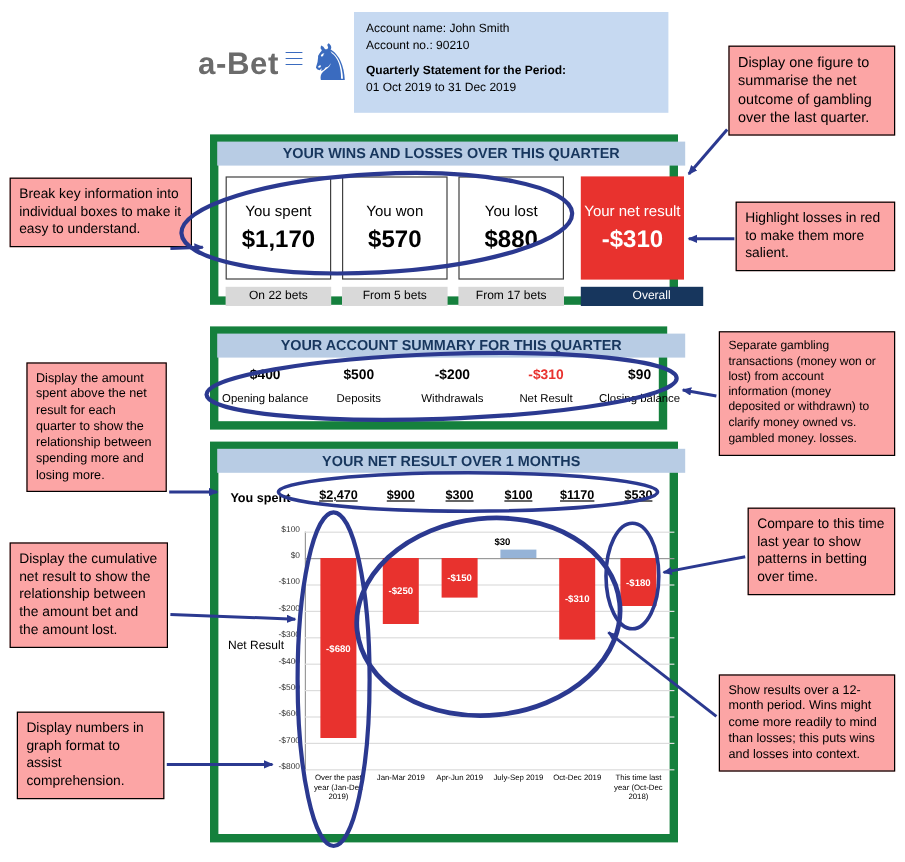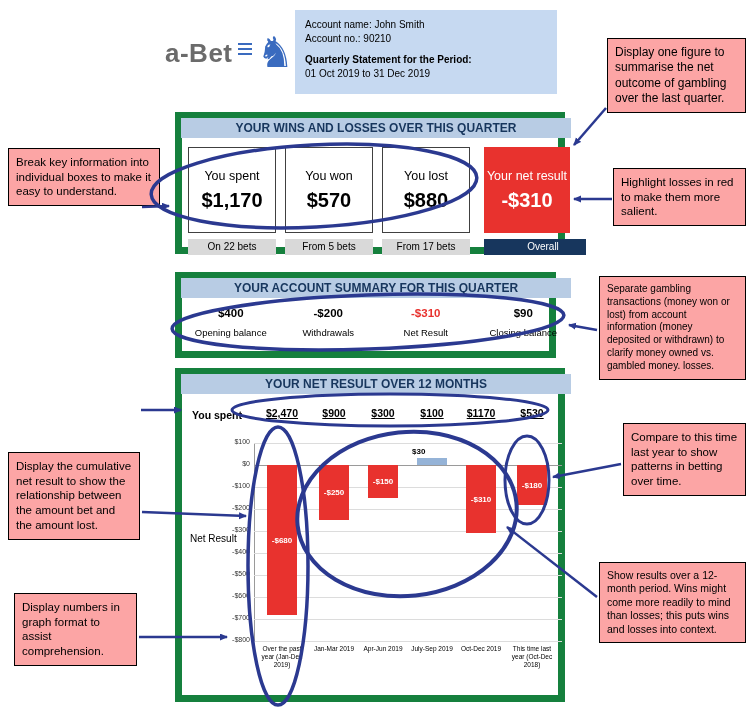--- a/index.html
+++ b/index.html
@@ -114,36 +114,40 @@
   </div>
 
   <div class="panel" id="panel2">
     <div class="section-title">YOUR ACCOUNT SUMMARY FOR THIS QUARTER</div>
     <div id="summary-row">
       <div class="sum-item">
         <div class="sum-value">$400</div>
         <div class="sum-label">Opening balance</div>
       </div>
       <div class="sum-item">
+        <div class="sum-value">$500</div>
+        <div class="sum-label">Deposits</div>
+      </div>
+      <div class="sum-item">
         <div class="sum-value">-$200</div>
         <div class="sum-label">Withdrawals</div>
       </div>
       <div class="sum-item">
         <div class="sum-value red">-$310</div>
         <div class="sum-label">Net Result</div>
       </div>
       <div class="sum-item">
         <div class="sum-value">$90</div>
         <div class="sum-label">Closing balance</div>
       </div>
     </div>
   </div>
 
   <div class="panel" id="panel3">
-    <div class="section-title">YOUR NET RESULT OVER 12 MONTHS</div>
+    <div class="section-title">YOUR NET RESULT OVER 1 MONTHS</div>
     <div id="chart-area">
       <div class="spent-label">You spent</div>
       <div class="netres-label">Net Result</div>
       <div class="y-axis"></div>
 
     <div class="gridline" style="top: 48px;"></div>
         <div class="ytick" style="top: 43px;">$100</div>
         <div class="gridline zero" style="top: 70px;"></div>
         <div class="ytick" style="top: 65px;">$0</div>
         <div class="gridline" style="top: 92px;"></div>
@@ -191,20 +195,21 @@
         </div>
         <div class="xlabel" style="left: 324px;">This time last year (Oct-Dec 2018)</div>
         <div class="spent-value" style="left: 324px;">$530</div>
       </div>
   </div>
 
   <div class="annotation" style="left:607px;top:38px;width:139px;font-size:12px">Display one figure to summarise the net outcome of gambling over the last quarter.</div>
   <div class="annotation" style="left:8px;top:148px;width:152px">Break key information into individual boxes to make it easy to understand.</div>
   <div class="annotation" style="left:613px;top:168px;width:133px">Highlight losses in red to make them more salient.</div>
   <div class="annotation small" style="left:599px;top:276px;width:147px">Separate gambling transactions (money won or lost) from account information (money deposited or withdrawn) to clarify money owned vs. gambled money. losses.</div>
+  <div class="annotation mid" style="left:22px;top:302px;width:117px">Display the amount spent above the net result for each quarter to show the relationship between spending more and losing more.</div>
   <div class="annotation" style="left:8px;top:452px;width:132px">Display the cumulative net result to show the relationship between the amount bet and the amount lost.</div>
   <div class="annotation" style="left:14px;top:593px;width:123px">Display numbers in graph format to assist comprehension.</div>
   <div class="annotation" style="left:623px;top:423px;width:123px">Compare to this time last year to show patterns in betting over time.</div>
   <div class="annotation mid" style="left:599px;top:562px;width:147px">Show results over a 12-month period. Wins might come more readily to mind than losses; this puts wins and losses into context.</div>
 
   <svg id="overlay" width="754" height="718" viewBox="0 0 754 718">
     <defs>
       <marker id="ah" markerWidth="10" markerHeight="10" refX="7" refY="3.5" orient="auto" markerUnits="userSpaceOnUse">
         <path d="M0,0 L8,3.5 L0,7 Z" fill="#2b3990"></path>
       </marker>

